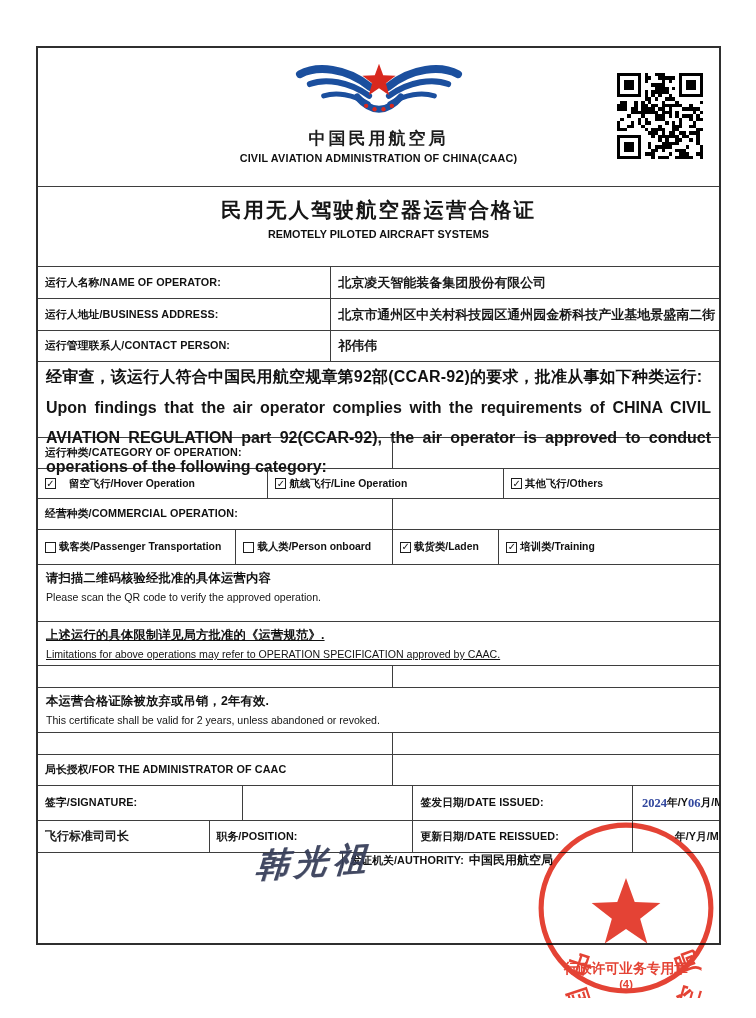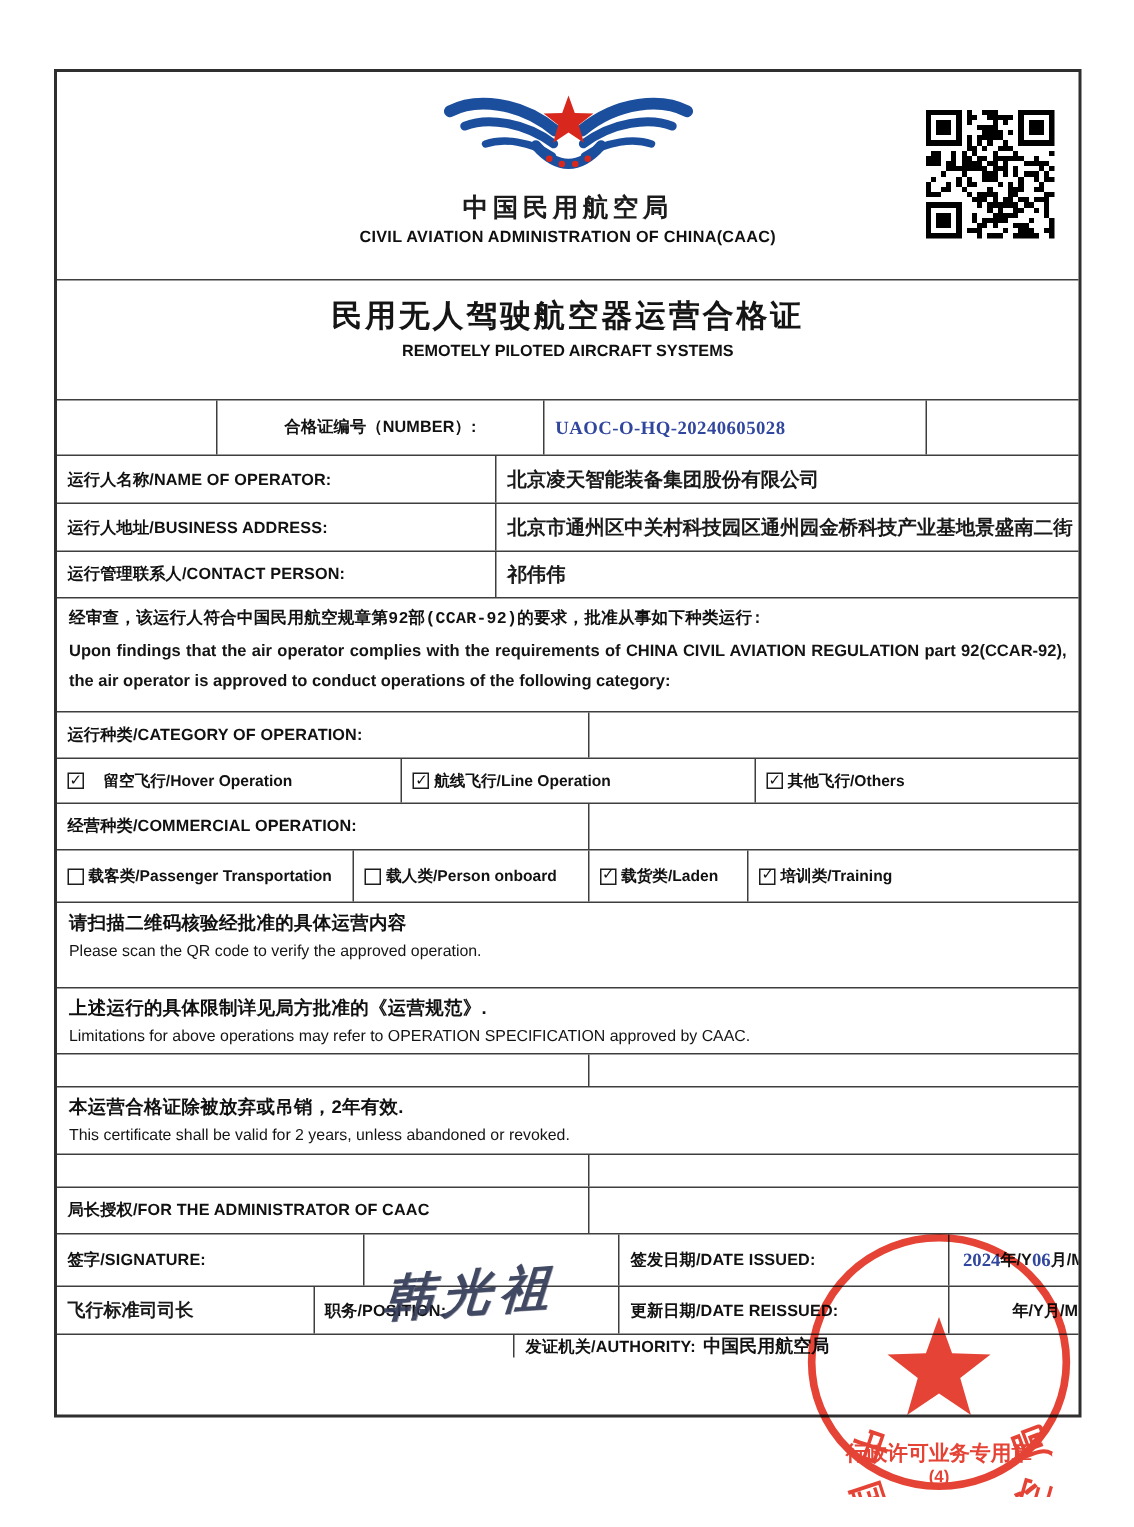--- a/index.html
+++ b/index.html
@@ -43,38 +43,38 @@
   .num-val { font-family:"Liberation Serif","DejaVu Serif",serif; font-size:12.5px; font-weight:700; letter-spacing:0.3px; }
   .r-number { height:37px; }
   .r-number .c-empty-l { width:15.6%; }
   .r-number .c-label  { width:32.0%; justify-content:center; }
   .r-number .c-value  { width:37.4%; }
   .r-number .c-empty-r{ flex:1; }
   .r-op { height:32px; }
   .r-op .c-lab { width:42.9%; }
   .r-op .c-val { flex:1; }
   .r-ccar { height:76px; border-top:1.6px solid #3e3e3e; display:block; padding:5px 8px 4px; }
-  .ccar-cn { font-size:11px; font-weight:600; letter-spacing:0.2px;font-family:Liberation Mono, monospace; }
-  .ccar-en { margin-top:5px; font-size:11px; font-weight:600; text-align:justify; line-height:1.85; color:#141414; }
+  .ccar-cn { font-size:16px; font-weight:600; letter-spacing:0.2px; }
+  .ccar-en { margin-top:5px; font-size:16px; font-weight:600; text-align:justify; line-height:1.85; color:#141414; }
   .r-half { height:31px; }
   .r-half .c-lab { width:52%; }
   .r-half .c-rest { flex:1; }
   .r-cb1 { height:30px; }
   .r-cb1 .o1 { width:33.7%;gap:10px; } .r-cb1 .o2 { width:34.6%; } .r-cb1 .o3 { flex:1; }
   .r-cb2 { height:35px; }
   .r-cb2 .o1 { width:29%; } .r-cb2 .o2 { width:23%; } .r-cb2 .o3 { width:15.6%; }
   .r-cb2 .o4 { width:19%; } .r-cb2 .o5 { flex:1; }
   .cbox-label { font-size:10.4px; font-weight:600; white-space:nowrap; margin-left:3px; }
   .checkbox {
     flex:0 0 auto; width:11px; height:11px; border:1.6px solid #1d1d1d; background:#fff;
     display:inline-flex; align-items:center; justify-content:center;
   }
   .checkbox.checked::after { content:"✓"; font-size:10px; font-weight:700; color:#111; margin-top:-1px; }
   .r-note { display:block; border-top:1.6px solid #3e3e3e; padding:5px 8px 3px; }
-  .r-note.h57 { height:57px; } .r-note.h44 { height:44px; } .r-note.h45 { height:45px; }
+  .r-note.h57 { height:57px; } .r-note.h44 { height:44px;text-decoration:underline; } .r-note.h45 { height:45px; }
   .note-cn { font-size:12.3px; font-weight:600; letter-spacing:0.2px; }
   .note-en { margin-top:4px; font-size:10.6px; color:#141414; }
   .r-empty { height:22px; }
   .r-empty .c-lab { width:52%; } .r-empty .c-rest { flex:1; }
   .r-admin { height:31px; }
   .r-admin .c-lab { width:52%; }
   .r-admin .c-rest { flex:1; }
   .r-sig, .r-pos { height:35px;gap:35px; }
   .r-pos { height:32px; }
   .c-s1 { width:24.8%; } .c-s2 { width:19.9%; } .c-s3 { width:27.1%; } .c-s4 { flex:1; }
@@ -354,26 +354,20 @@
     </div>
   </div>
 
   <div class="title-row">
     <div class="title-cn">民用无人驾驶航空器运营合格证</div>
     <div class="title-en">
       <div>REMOTELY PILOTED AIRCRAFT SYSTEMS</div>
     </div>
   </div>
 
-  <div class="tr r-number">
-    <div class="td c-empty-l"></div>
-    <div class="td c-label lab">合格证编号（NUMBER）:</div>
-    <div class="td c-value num-val blue">UAOC-O-HQ-20240605028</div>
-    <div class="td c-empty-r"></div>
-  </div>
 
   <div class="tr r-op">
     <div class="td c-lab lab">运行人名称/NAME OF OPERATOR:</div>
     <div class="td c-val val">北京凌天智能装备集团股份有限公司</div>
   </div>
   <div class="tr r-op">
     <div class="td c-lab lab">运行人地址/BUSINESS ADDRESS:</div>
     <div class="td c-val val">北京市通州区中关村科技园区通州园金桥科技产业基地景盛南二街</div>
   </div>
   <div class="tr r-op" style="height:31px">

